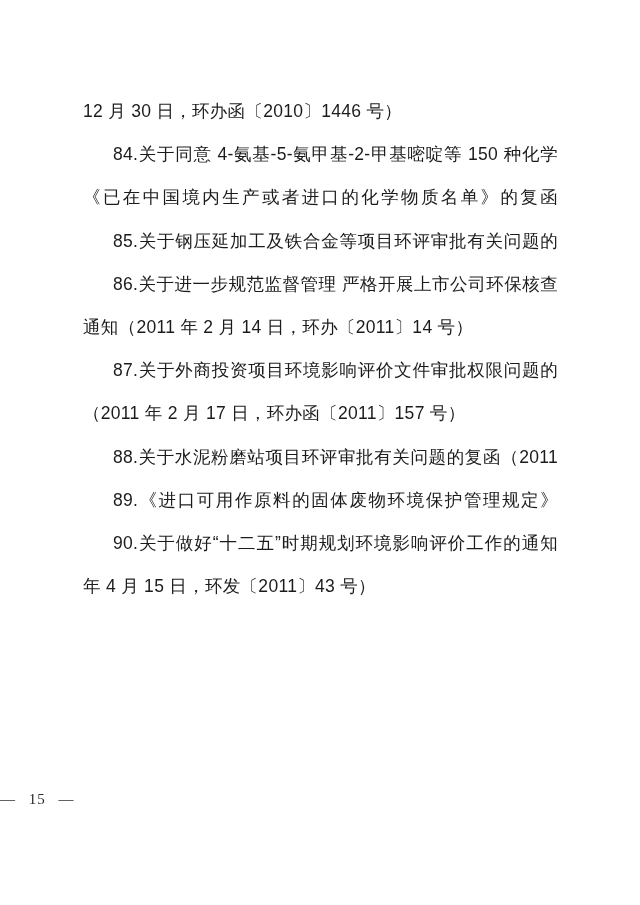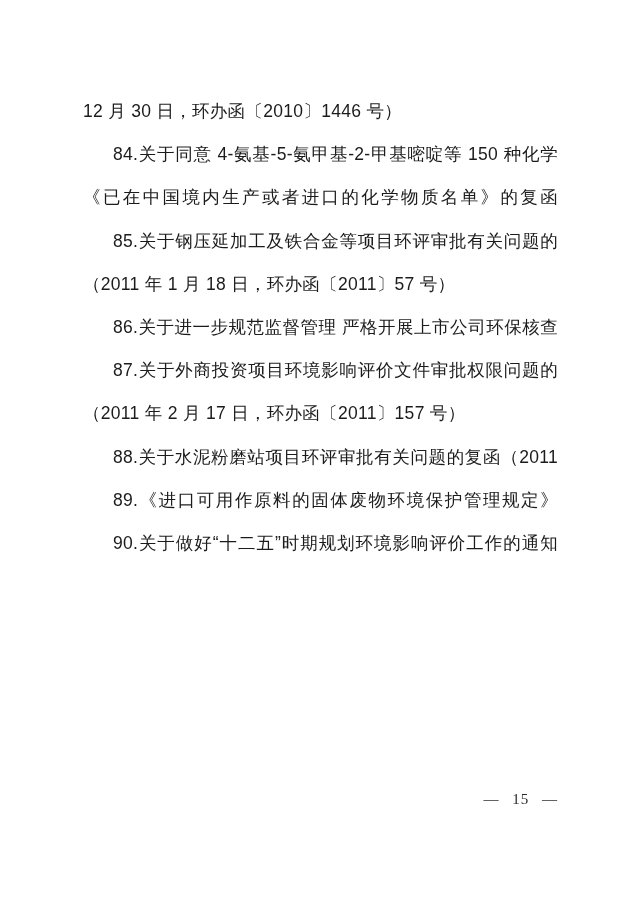--- a/index.html
+++ b/index.html
@@ -36,43 +36,43 @@
     white-space: normal;
     overflow: hidden;
     text-align: justify;
     text-align-last: justify;
   }
   .footer {
     position: absolute;
     left: 0;
     top: 791px;
     width: 558px;
-    text-align: right;
     font-family: "Liberation Serif", serif;
     font-size: 15px;
     color: #2a2a2a;
   }
   .footer span {
     word-spacing: 8px;
     letter-spacing: 1px;
   }
 </style>
 </head>
 <body>
 
 <div class="page">
   <div class="content" id="content">
       <div class="line">12 月 30 日，环办函〔2010〕1446 号）</div>
       <div class="line indent fill">84.关于同意 4-氨基-5-氨甲基-2-甲基嘧啶等 150 种化学物质列入</div>
       <div class="line fill">《已在中国境内生产或者进口的化学物质名单》的复函（2011 年 1</div>
       <div class="line indent fill">85.关于钢压延加工及铁合金等项目环评审批有关问题的复函</div>
-      <div class="line">（2011 年 1 月 18 日，环办函〔2011〕57 号）</div>
       <div class="line indent fill">86.关于进一步规范监督管理 严格开展上市公司环保核查工作的</div>
+      <div class="line">通知（2011 年 2 月 14 日，环办〔2011〕14 号）</div>
       <div class="line indent fill">87.关于外商投资项目环境影响评价文件审批权限问题的复函</div>
       <div class="line">（2011 年 2 月 17 日，环办函〔2011〕157 号）</div>
       <div class="line indent fill">88.关于水泥粉磨站项目环评审批有关问题的复函（2011 年 2 月</div>
       <div class="line indent fill">89.《进口可用作原料的固体废物环境保护管理规定》（2011 年 3</div>
       <div class="line indent fill">90.关于做好“十二五”时期规划环境影响评价工作的通知（2011</div>
+      <div class="line">年 4 月 15 日，环发〔2011〕43 号）</div>
     </div>
   <div class="footer">
     <span>— 15 —</span>
   </div>
 </div>
 
 </body></html>

